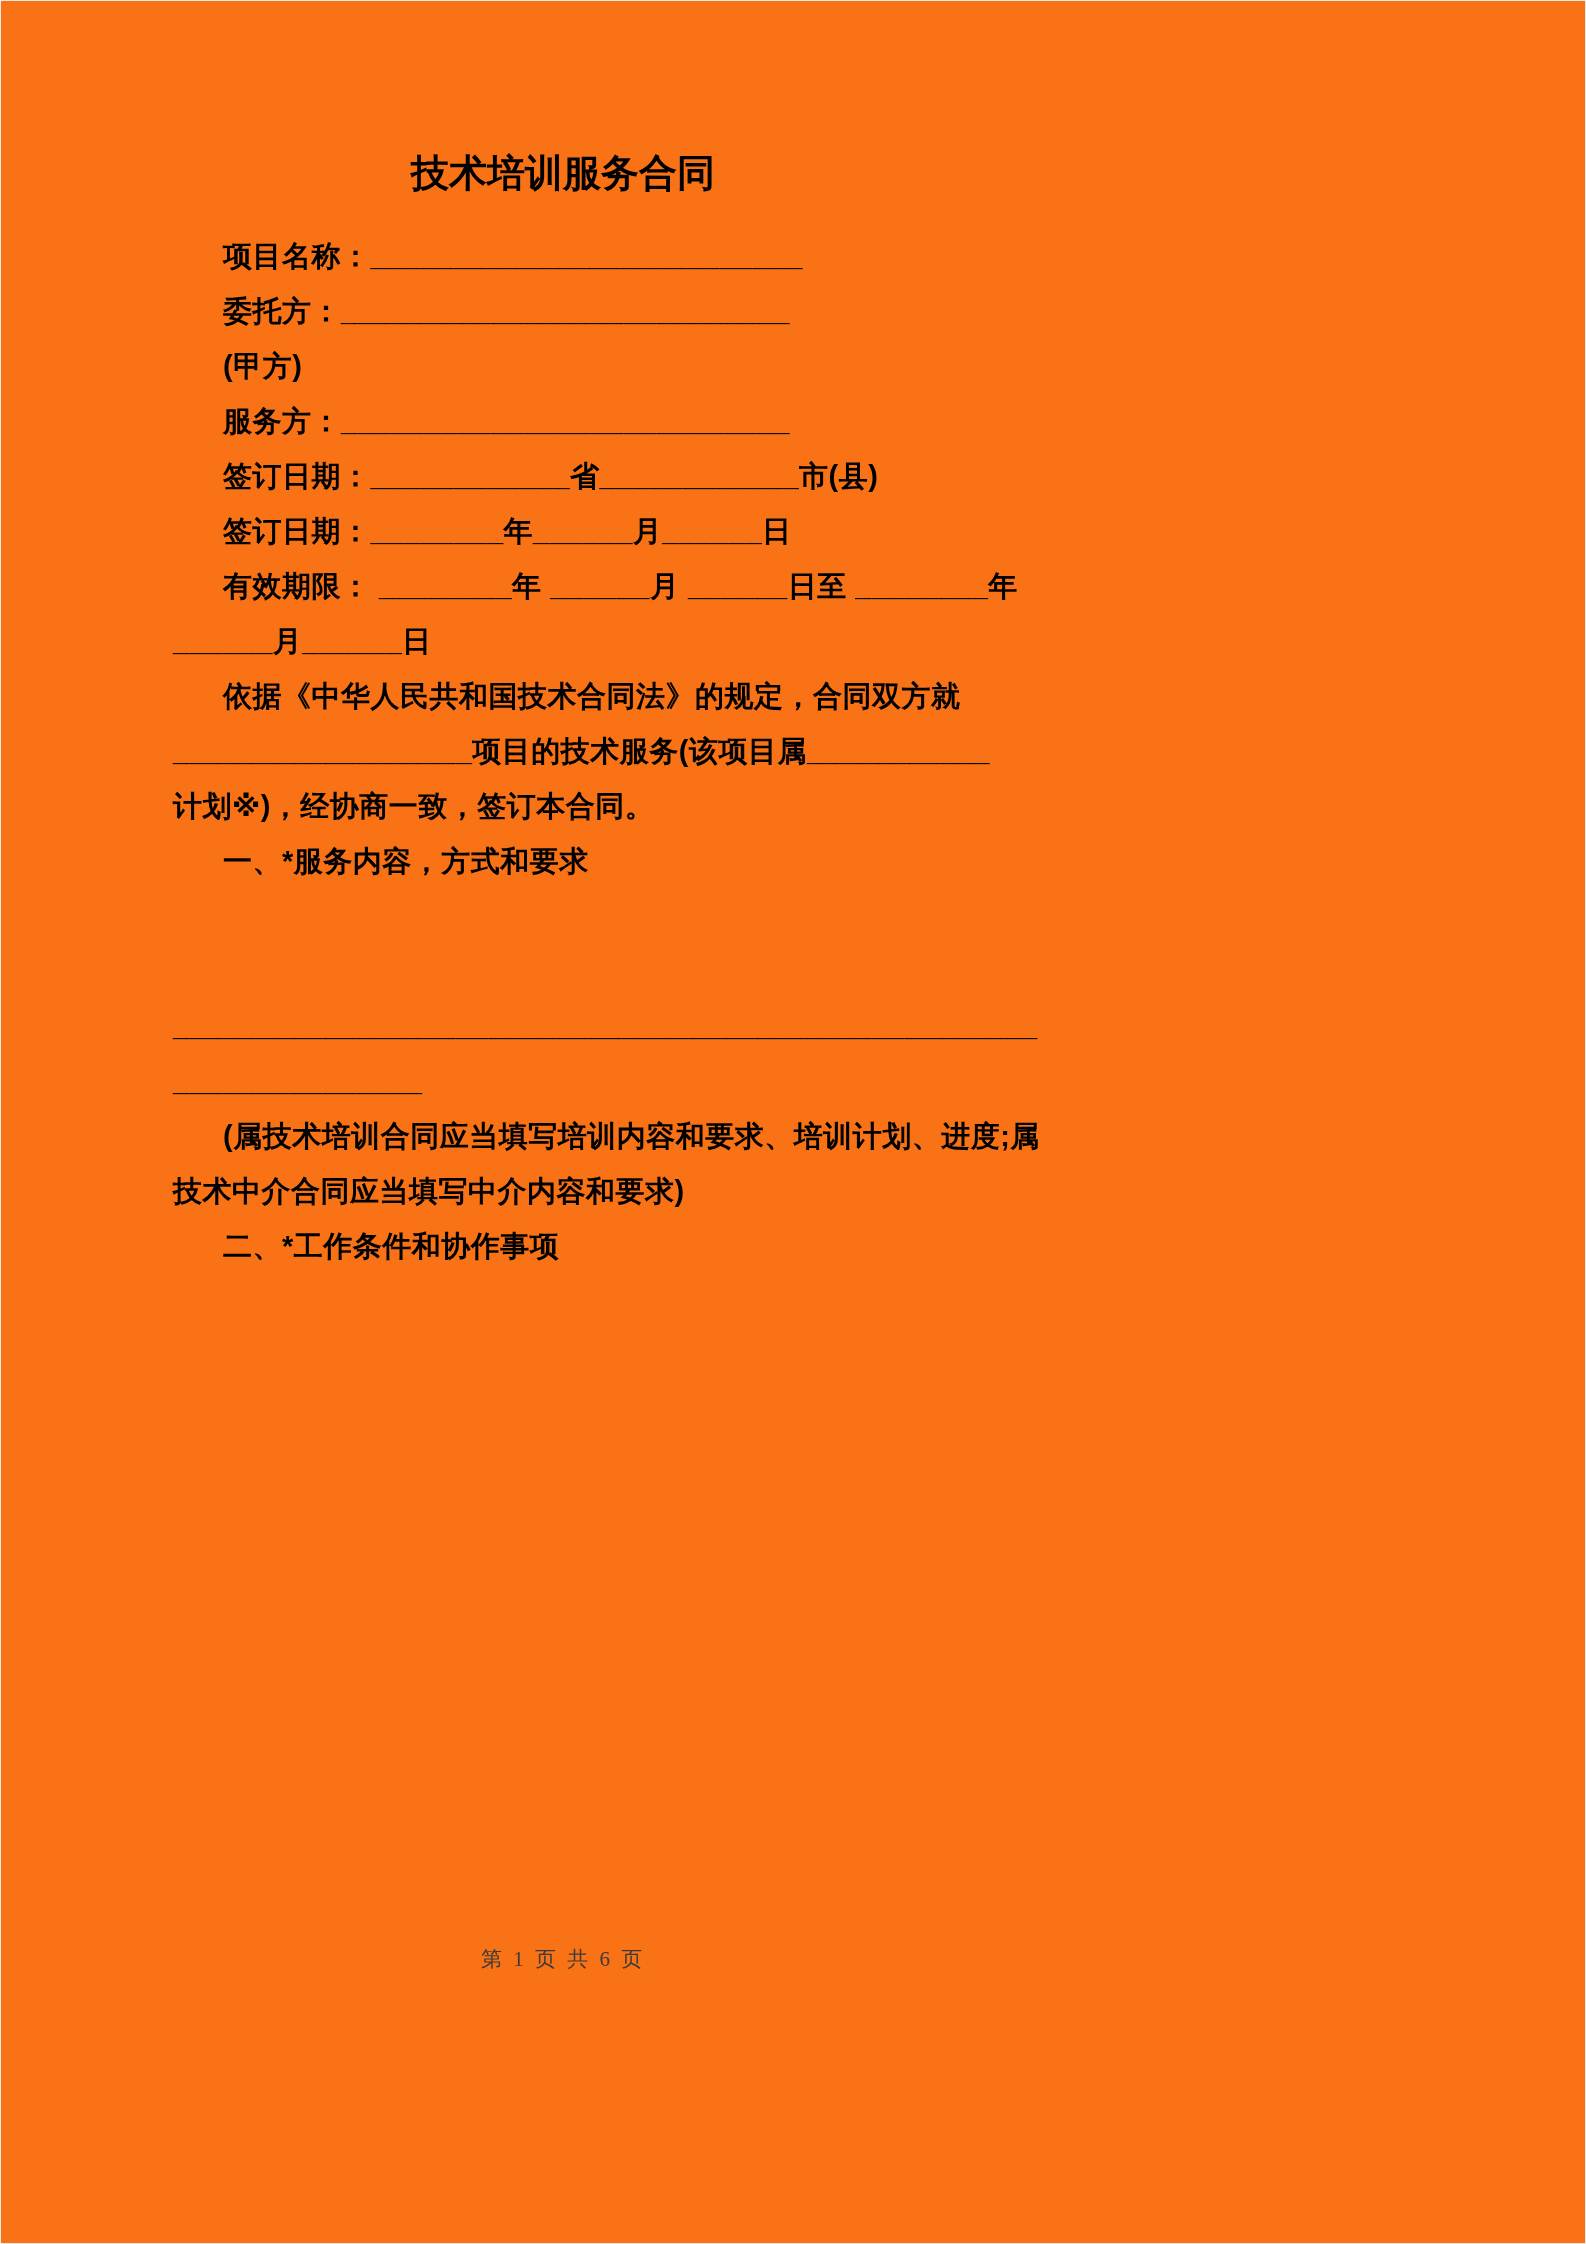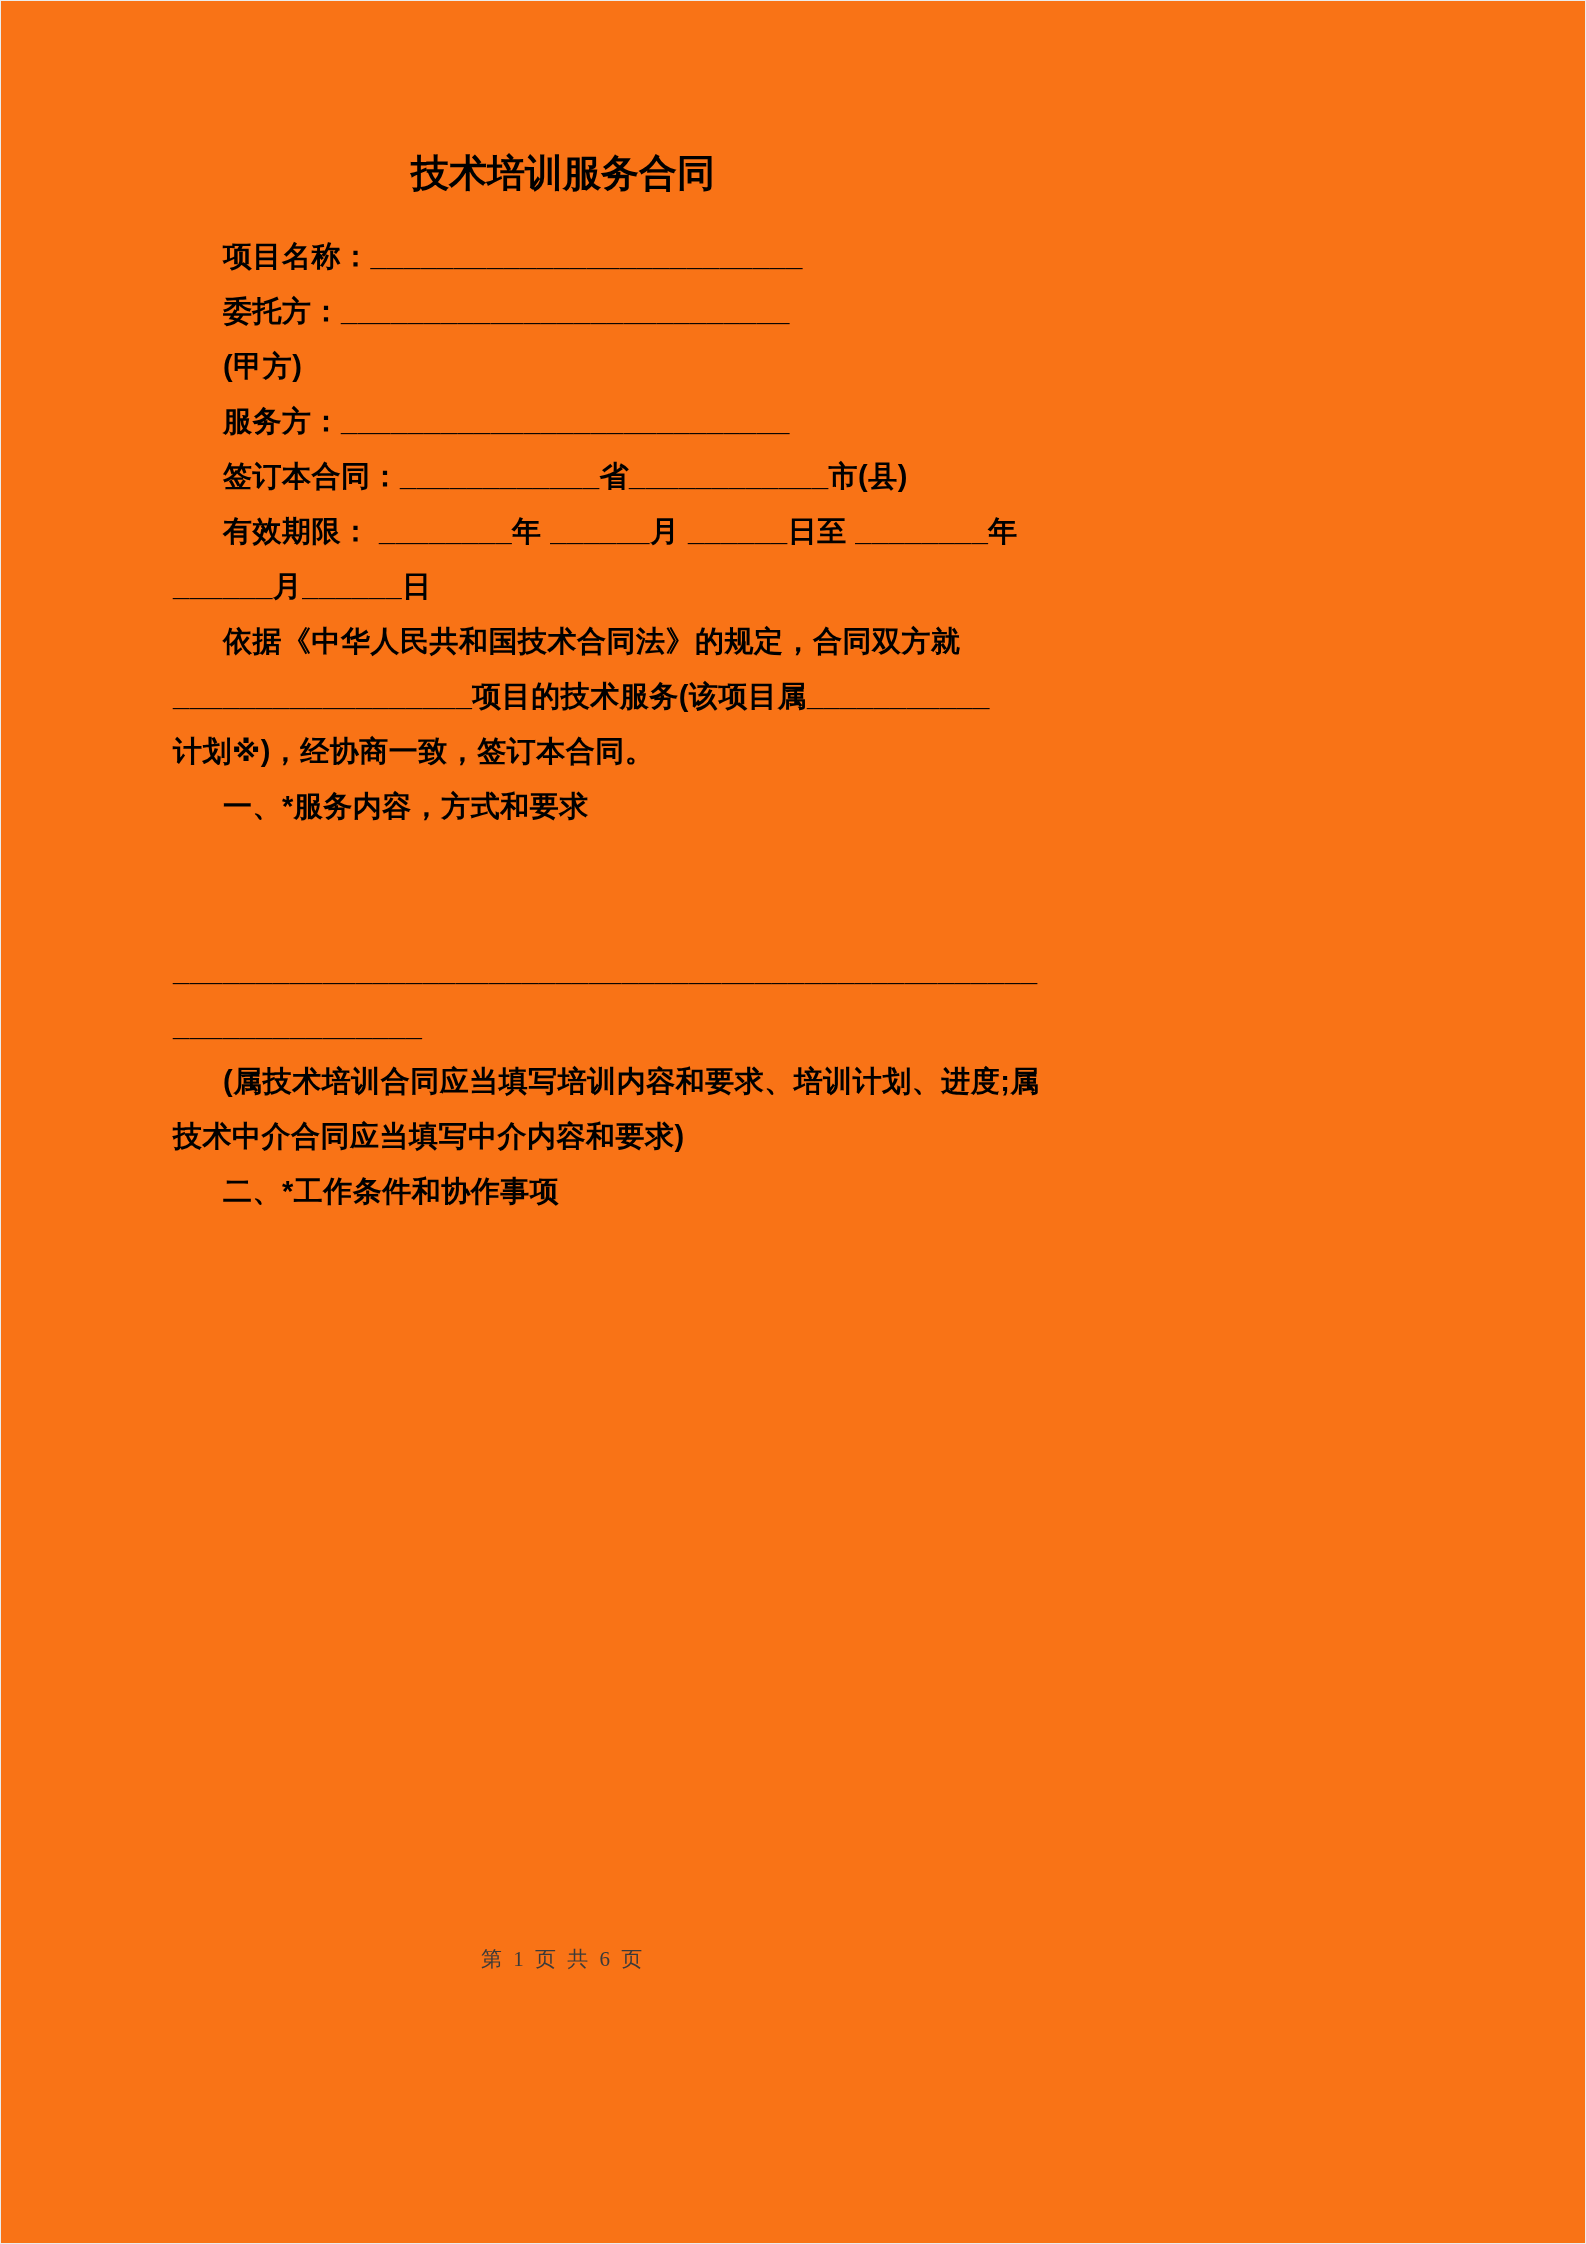--- a/index.html
+++ b/index.html
@@ -57,21 +57,22 @@
 <body>
 
 <div class="page">
   <div class="content">
     <div class="title">技术培训服务合同</div>
 
     <div class="line indent">项目名称：__________________________</div>
     <div class="line indent">委托方：___________________________</div>
     <div class="line indent">(甲方)</div>
     <div class="line indent">服务方：___________________________</div>
-    <div class="line indent">签订本合同：____________省____________市(县)</div>
+    <div class="line indent">签订日期：____________省____________市(县)</div>
+    <div class="line indent">签订日期：________年______月______日</div>
     <div class="line indent">有效期限： ________年 ______月 ______日至 ________年</div>
     <div class="line">______月______日</div>
     <div class="line indent">依据《中华人民共和国技术合同法》的规定，合同双方就</div>
     <div class="line">__________________项目的技术服务(该项目属___________</div>
     <div class="line">计划※)，经协商一致，签订本合同。</div>
     <div class="line indent">一、*服务内容，方式和要求</div>
     <div class="line"></div>
     <div class="line"></div>
     <div class="line">____________________________________________________</div>
     <div class="line">_______________</div>

